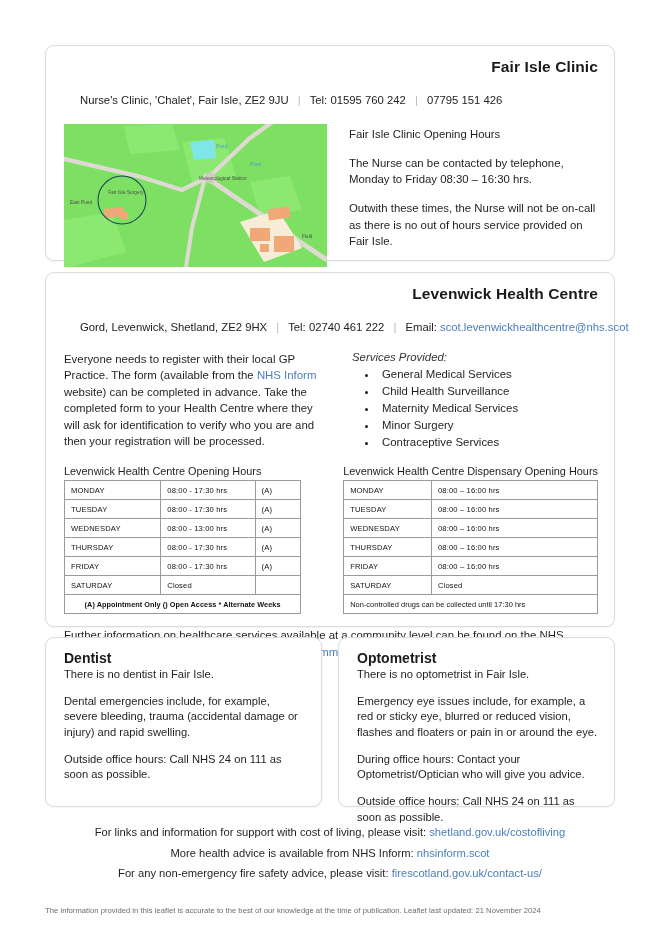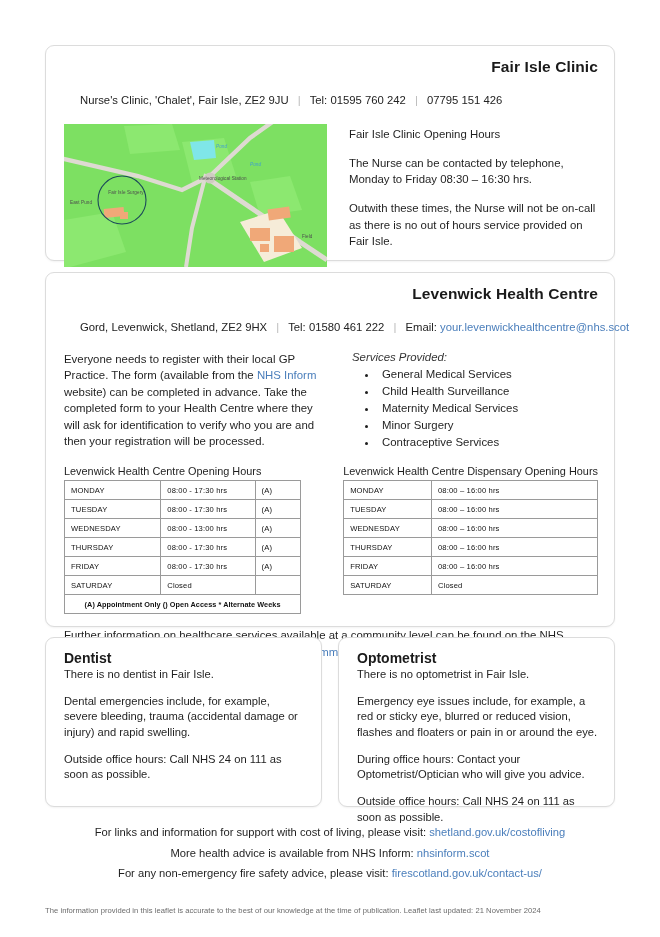--- a/index.html
+++ b/index.html
@@ -294,24 +294,24 @@
     </div>
   </div>
 
   <div class="card" id="card-levenwick">
     <div class="card-inner">
       <div class="card-title">Levenwick Health Centre</div>
       <div class="subline">
         <span>Gord, Levenwick, Shetland, ZE2 9HX</span>
         <span class="sep">|</span>
         <span>Tel:</span>
-        <span>01580 461 222</span>
+        <span>02740 461 222</span>
         <span class="sep">|</span>
         <span>Email:</span>
-        <a class="link" href="#">your.levenwickhealthcentre@nhs.scot</a>
+        <a class="link" href="#">scot.levenwickhealthcentre@nhs.scot</a>
       </div>
 
       <div class="lev-cols">
         <div class="lev-left">
           <p class="lev-para"><span>Everyone needs to register with their local GP Practice.  The form (available from the </span><a class="link" href="#">NHS Inform</a><span> website) can be completed in advance.  Take the completed form to your Health Centre where they will ask for identification to verify who you are and then your registration will be processed.</span></p>
         </div>
         <div class="lev-right">
           <div class="services-title">Services Provided:</div>
           <ul class="services">
             <li>General Medical Services</li>
@@ -386,20 +386,23 @@
                 <td class="c2">08:00 – 16:00 hrs</td>
               </tr>
               <tr>
                 <td class="c1">FRIDAY</td>
                 <td class="c2">08:00 – 16:00 hrs</td>
               </tr>
               <tr>
                 <td class="c1">SATURDAY</td>
                 <td class="c2">Closed</td>
               </tr>
+              <tr>
+                <td class="note2" colspan="2">Non-controlled drugs can be collected until 17:30 hrs</td>
+              </tr>
             </tbody>
           </table>
         </div>
       </div>
 
       <div class="further"><span>Further information on healthcare services available at a community level can be found on the NHS Shetland website:  </span><a class="link" href="#">https://www.nhsshetland.scot/community-health</a></div>
     </div>
   </div>
 
   <div class="card" id="card-dentist">

